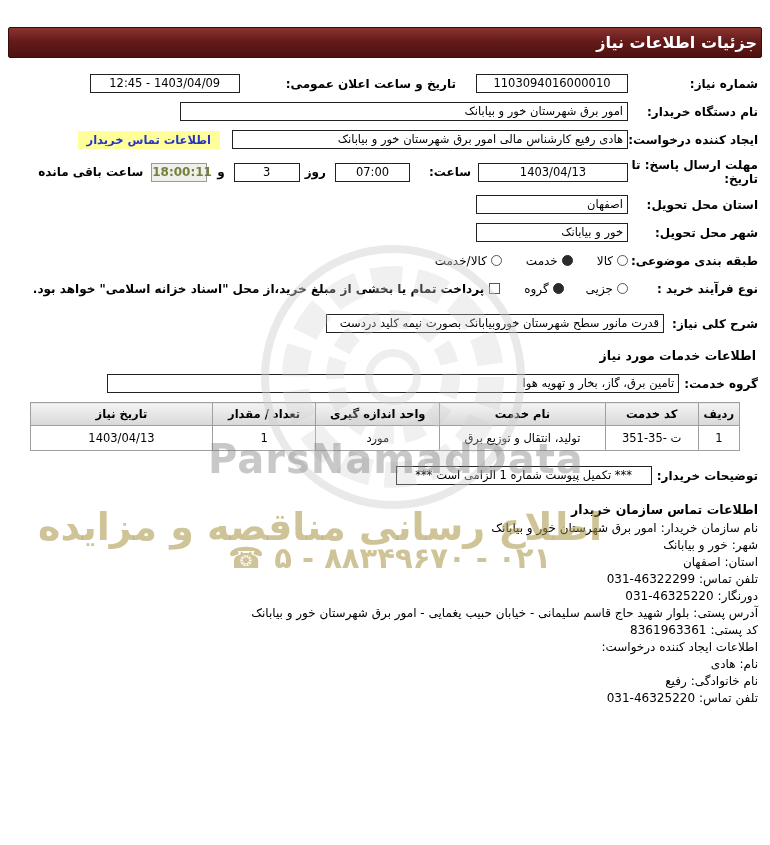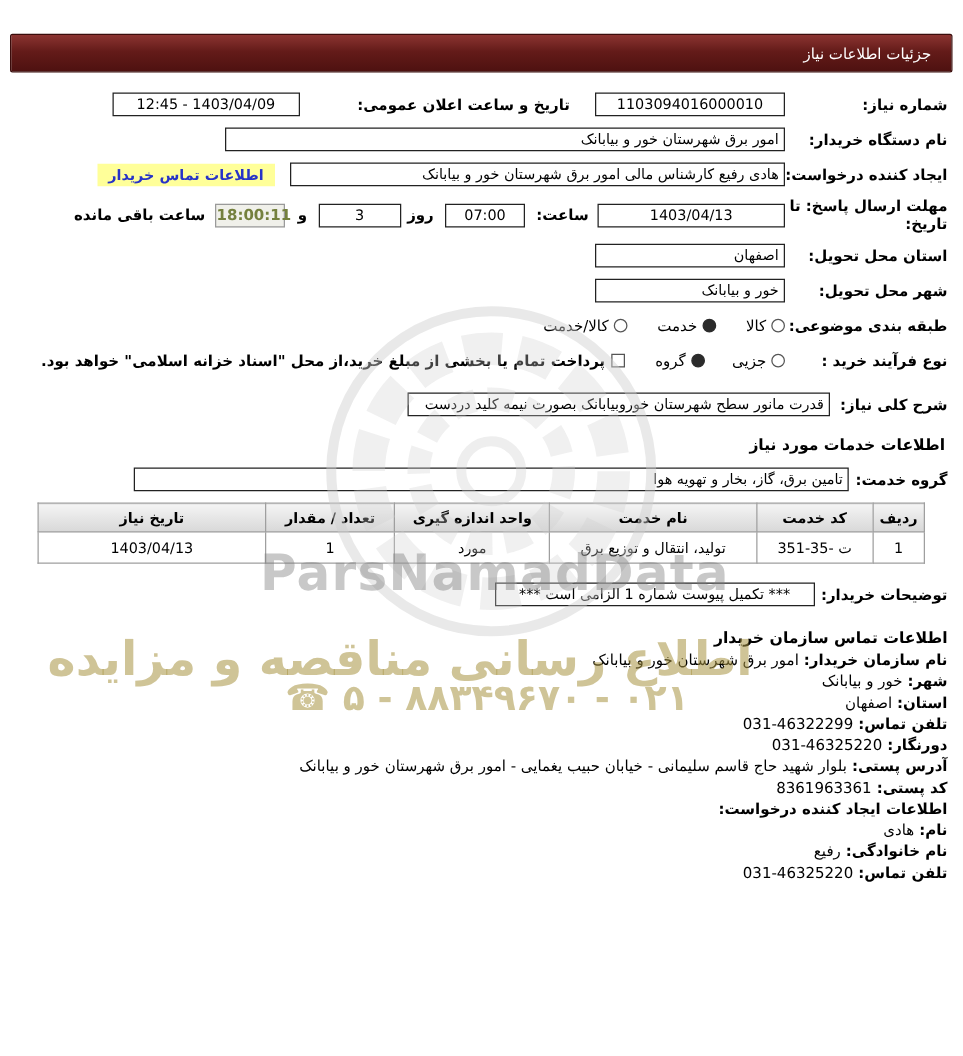--- a/index.html
+++ b/index.html
@@ -2,21 +2,21 @@
 <html lang="fa" dir="rtl"><head>
 <meta charset="utf-8">
 <style>
 *{box-sizing:border-box;}
 html,body{margin:0;padding:0;background:#ffffff;}
 .page{position:relative;width:770px;height:845px;background:#fff;overflow:hidden;
   font-family:"DejaVu Sans",sans-serif;direction:rtl;color:#000;}
 .titlebar{position:absolute;top:27px;right:8px;left:8px;height:31px;
   background:linear-gradient(180deg,#8b3431 0%,#641b19 45%,#4e1110 100%);
   border:1px solid #3a0c0b;border-radius:2px;display:flex;align-items:center;
-  padding:0 16px;color:#fff;font-size:12px;font-weight:normal;}
+  padding:0 4px;color:#fff;font-size:16px;font-weight:bold;}
 .content{position:absolute;top:74px;right:12px;left:12px;}
 .row{display:flex;align-items:center;margin-bottom:9px;font-size:12px;min-height:19px;}
 .lbl{font-weight:bold;white-space:nowrap;}
 .lblcol{flex:0 0 130px;width:130px;}
 .lblwrap{white-space:normal;line-height:14px;}
 .tbox{height:19px;line-height:17px;border:1px solid #222;background:#fff;
   font-size:11.5px;padding:0 4px;overflow:hidden;white-space:nowrap;}
 .ltr{direction:ltr;unicode-bidi:isolate;}
 .ctr{text-align:center;}
 .radio{width:11px;height:11px;border:1px solid #555;border-radius:50%;background:#fff;
@@ -31,21 +31,21 @@
 .linkbox{background:#ffff99;color:#2733c8;font-size:11.5px;font-weight:bold;
   padding:2px 9px;white-space:nowrap;cursor:pointer;}
 .sect{font-weight:bold;font-size:12.5px;margin:15px 2px 11px;}
 table.svc{border-collapse:collapse;width:710px;margin:6px 18px 0 0;table-layout:fixed;}
 table.svc th{background:linear-gradient(#f4f4f4,#d8d8d8);border:1px solid #9f9f9f;
   font-size:11.5px;font-weight:bold;height:23px;padding:0 3px;}
 table.svc td{border:1px solid #9f9f9f;background:#fff;font-size:11.5px;height:25px;
   padding:0 6px;text-align:center;overflow:hidden;white-space:nowrap;}
 td.ralign{text-align:right;}
 .contact{margin-top:16px;font-size:12px;line-height:17px;}
-.cline .clbl{font-weight:bold;margin-left:4px;}
+.cline .clbl{font-weight:normal;margin-left:4px;}
 .chead{font-weight:bold;font-size:12.5px;margin-bottom:2px;}
 .watermark{position:absolute;inset:0;pointer-events:none;z-index:9;}
 .wm-flower{position:absolute;top:222px;left:238px;opacity:.45;}
 .wm-latin{position:absolute;top:436px;left:208px;direction:ltr;
   font-size:40px;font-weight:bold;color:rgba(125,125,125,.42);letter-spacing:1px;}
 .wm-fa{font-weight:bold;color:rgba(168,148,66,.55);position:absolute;}
 .wm-fa1{top:466px;right:140px;font-size:35px;}
 .wm-fa2{top:505px;right:168px;font-size:38px;}
 .wm-phone{position:absolute;top:541px;left:228px;font-size:29px;direction:ltr;
   font-weight:bold;color:rgba(168,148,66,.55);}
@@ -77,21 +77,21 @@
     <div class="row">
       <span class="lbl lblcol">ایجاد کننده درخواست:</span>
       <div class="tbox" style="width:396px">هادی  رفیع  کارشناس مالی   امور برق شهرستان خور و بیابانک</div>
       <span class="linkbox" style="margin-right:12px">اطلاعات تماس خریدار</span>
     </div>
 
     <div class="row">
       <span class="lbl lblcol lblwrap">مهلت ارسال پاسخ: تا تاریخ:</span>
       <div class="tbox ltr ctr" style="width:150px">1403/04/13</div>
       <span class="lbl" style="margin-right:7px">ساعت:</span>
-      <div class="tbox ltr ctr" style="width:64px;margin-right:9px">07:00</div>
+      <div class="tbox ltr ctr" style="width:75px;margin-right:19px">07:00</div>
       <span class="lbl" style="margin-right:9px">روز</span>
       <div class="tbox ltr ctr" style="width:66px;margin-right:5px">3</div>
       <span class="lbl" style="margin-right:9px">و</span>
       <div class="timer" style="margin-right:10px">18:00:11</div>
       <span class="lbl" style="margin-right:8px">ساعت باقی مانده</span>
     </div>
 
     <div class="row">
       <span class="lbl lblcol">استان محل تحویل:</span>
       <div class="tbox" style="width:152px">اصفهان</div>

